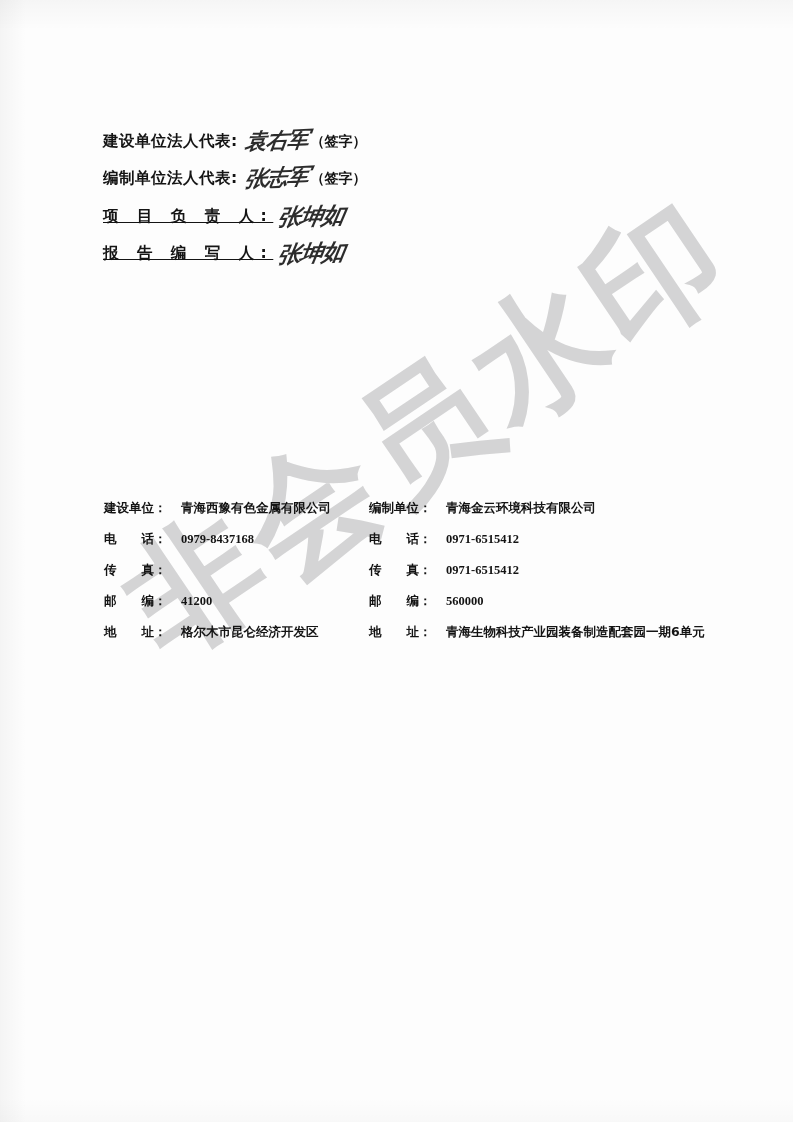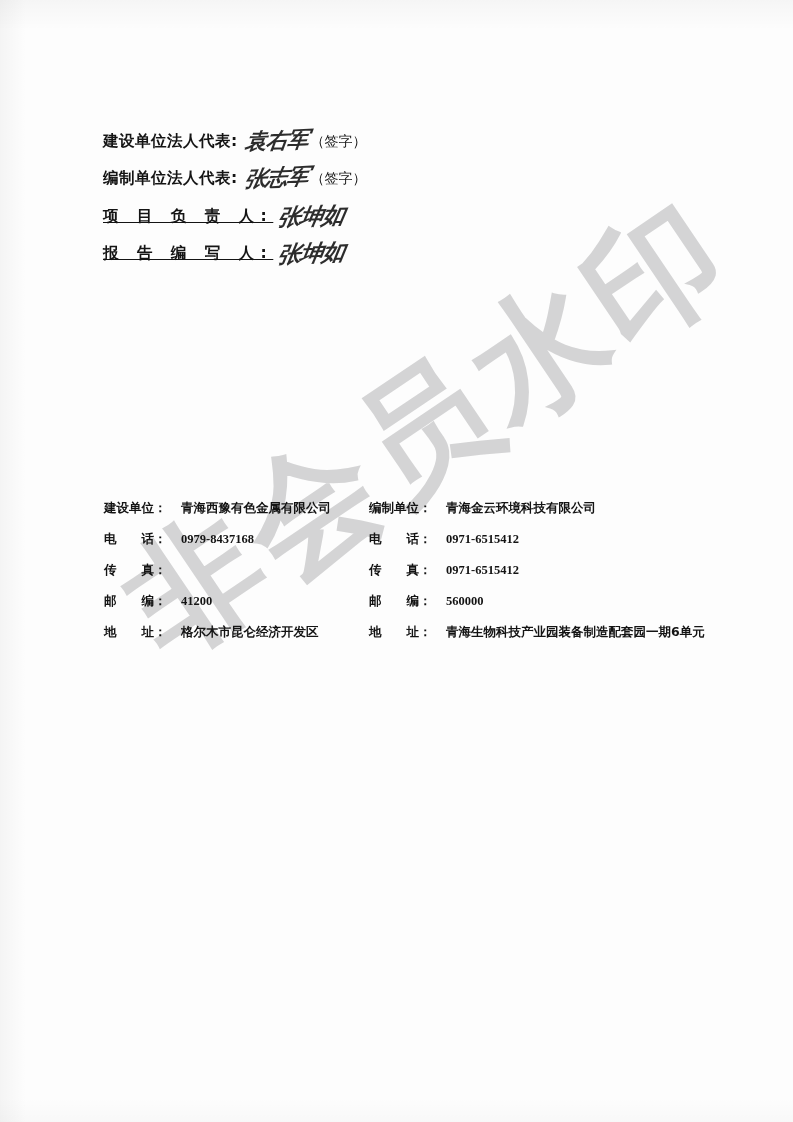--- a/index.html
+++ b/index.html
@@ -55,21 +55,21 @@
     letter-spacing: 0.5px;
     font-family: "DejaVu Sans", "Liberation Sans", sans-serif;
   }
   .sig-label.spaced {
     letter-spacing: 6.5px;
     text-decoration: underline;
   }
   .sig-paren {
     display: inline-block;
     font-size: 14px;
-    font-weight: 400;
+    font-weight: 700;
     color: #161616;
   }
 
   
   .handwriting {
     display: inline-block;
     font-family: "DejaVu Serif", "Liberation Serif", serif;
     font-style: italic;
     font-weight: 700;
     color: #1b1b1b;

